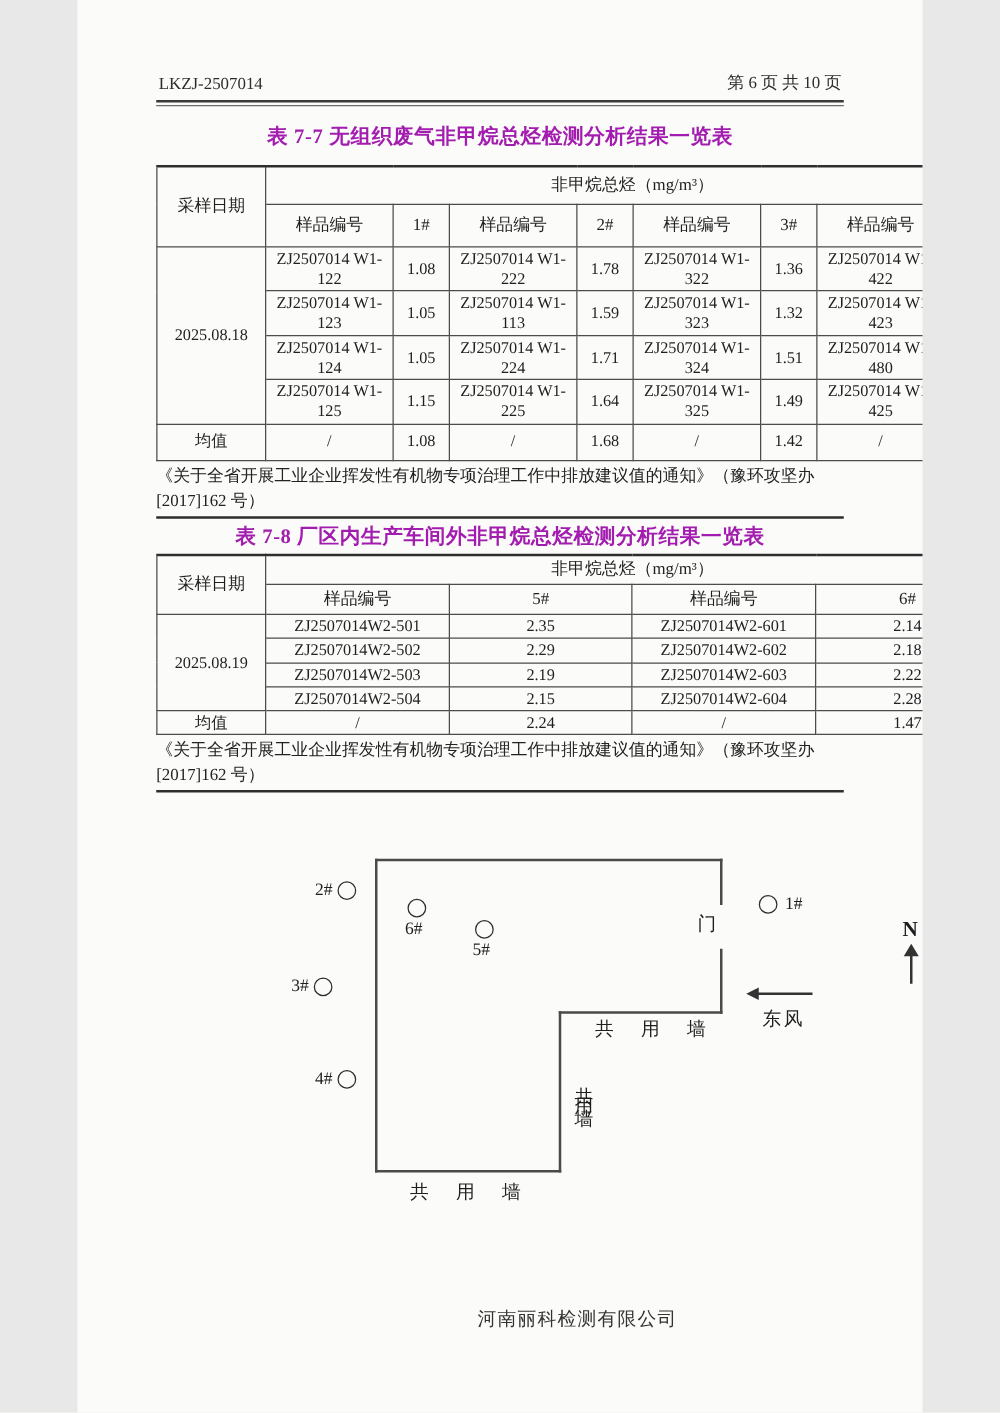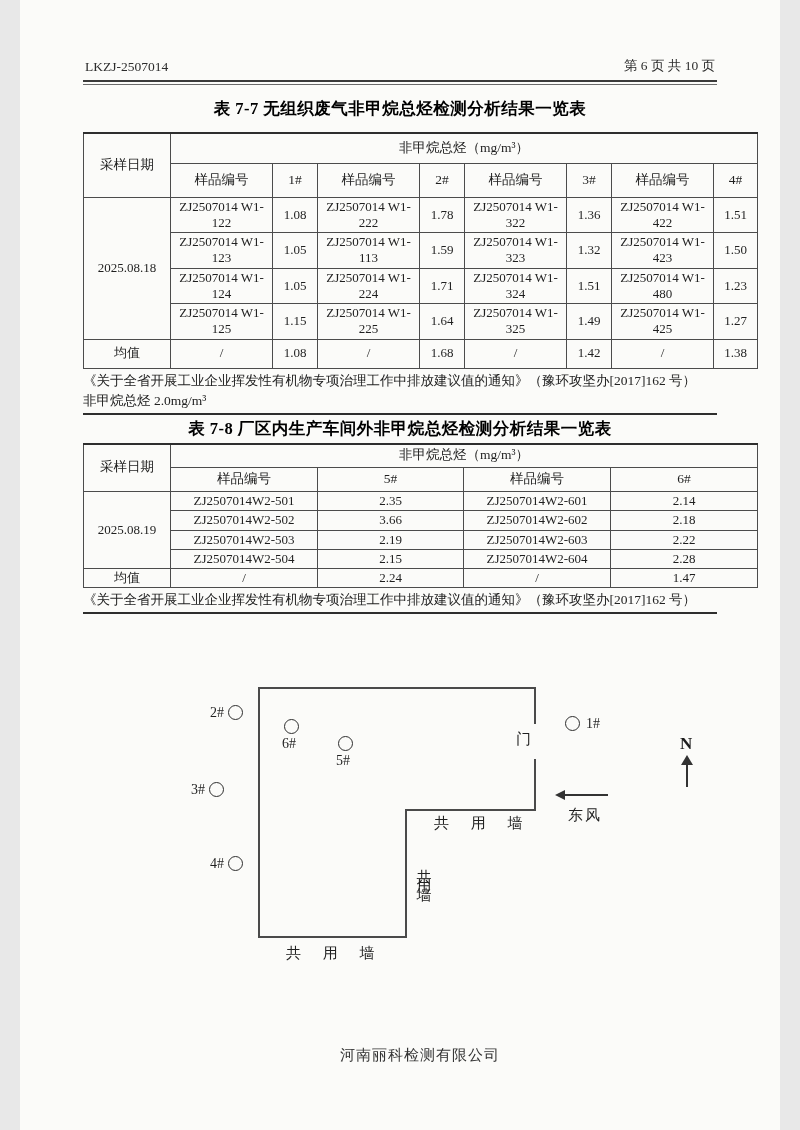--- a/index.html
+++ b/index.html
@@ -1,30 +1,30 @@
 <!DOCTYPE html>
 <html><head>
 <meta charset="utf-8">
 <style>
   * { margin:0; padding:0; box-sizing:border-box; }
   body { background:#e8e8e8; font-family:"Liberation Serif","DejaVu Serif",serif; }
   .page {
-    position:relative; width:760px; height:1130px; margin:0 auto;
+    position:relative; width:676px; height:1130px; margin:0 auto;
     background:#fbfbf9; color:#222; overflow:hidden;
   }
   .content { margin:0 63px; padding-top:57px; }
 
   
   .doc-header { display:flex; justify-content:space-between; align-items:flex-end;
     font-size:13.5px; color:#2c2c2c; padding:0 2px; }
   .header-rule-thick { border-top:2.4px solid #3a3a3a; margin-top:5px; }
   .header-rule-thin  { border-top:1px solid #6b6b6b; margin-top:2px; }
 
   
-  .tbl-title { text-align:center; font-weight:bold; font-size:16.5px; color:#000000;
+  .tbl-title { text-align:center; font-weight:bold; font-size:16.5px; color:#a21caf;
     letter-spacing:0.5px; }
   .title-1 { margin:13px 0 12px 0; }
   .title-2 { padding:3px 0 3px 0; }
 
   
   table { width:100%; border-collapse:collapse; table-layout:fixed;
     font-size:13px; color:#1f1f1f; }
   table.blk { border-top:2.4px solid #2e2e2e; }
   td { border:1px solid #4c4c4c; text-align:center; vertical-align:middle;
     padding:1px 2px; line-height:1.25; overflow:hidden; }
@@ -166,21 +166,20 @@
         <td>/</td>
         <td>1.42</td>
         <td>/</td>
         <td>1.38</td>
       </tr>
     </tbody>
       </table>
 
     <div class="notice">
       <div>《关于全省开展工业企业挥发性有机物专项治理工作中排放建议值的通知》（豫环攻坚办[2017]162 号）</div>
-      <div>非甲烷总烃 2.0mg/m³</div>
     </div>
     <div class="heavy-rule"></div>
 
     <div class="tbl-title title-2">表 7-8 厂区内生产车间外非甲烷总烃检测分析结果一览表</div>
 
     <table class="t2 blk">
       <colgroup>
         <col style="width:87px">
           <col style="width:147px">
           <col style="width:146px">
@@ -200,21 +199,21 @@
       </tr>
       <tr class="drow">
         <td rowspan="4">2025.08.19</td>
         <td>ZJ2507014W2-501</td>
         <td>2.35</td>
         <td>ZJ2507014W2-601</td>
         <td>2.14</td>
       </tr>
       <tr class="drow">
         <td>ZJ2507014W2-502</td>
-        <td>3.66</td>
+        <td>2.29</td>
         <td>ZJ2507014W2-602</td>
         <td>2.18</td>
       </tr>
       <tr class="drow">
         <td>ZJ2507014W2-503</td>
         <td>2.19</td>
         <td>ZJ2507014W2-603</td>
         <td>2.22</td>
       </tr>
       <tr class="drow">

